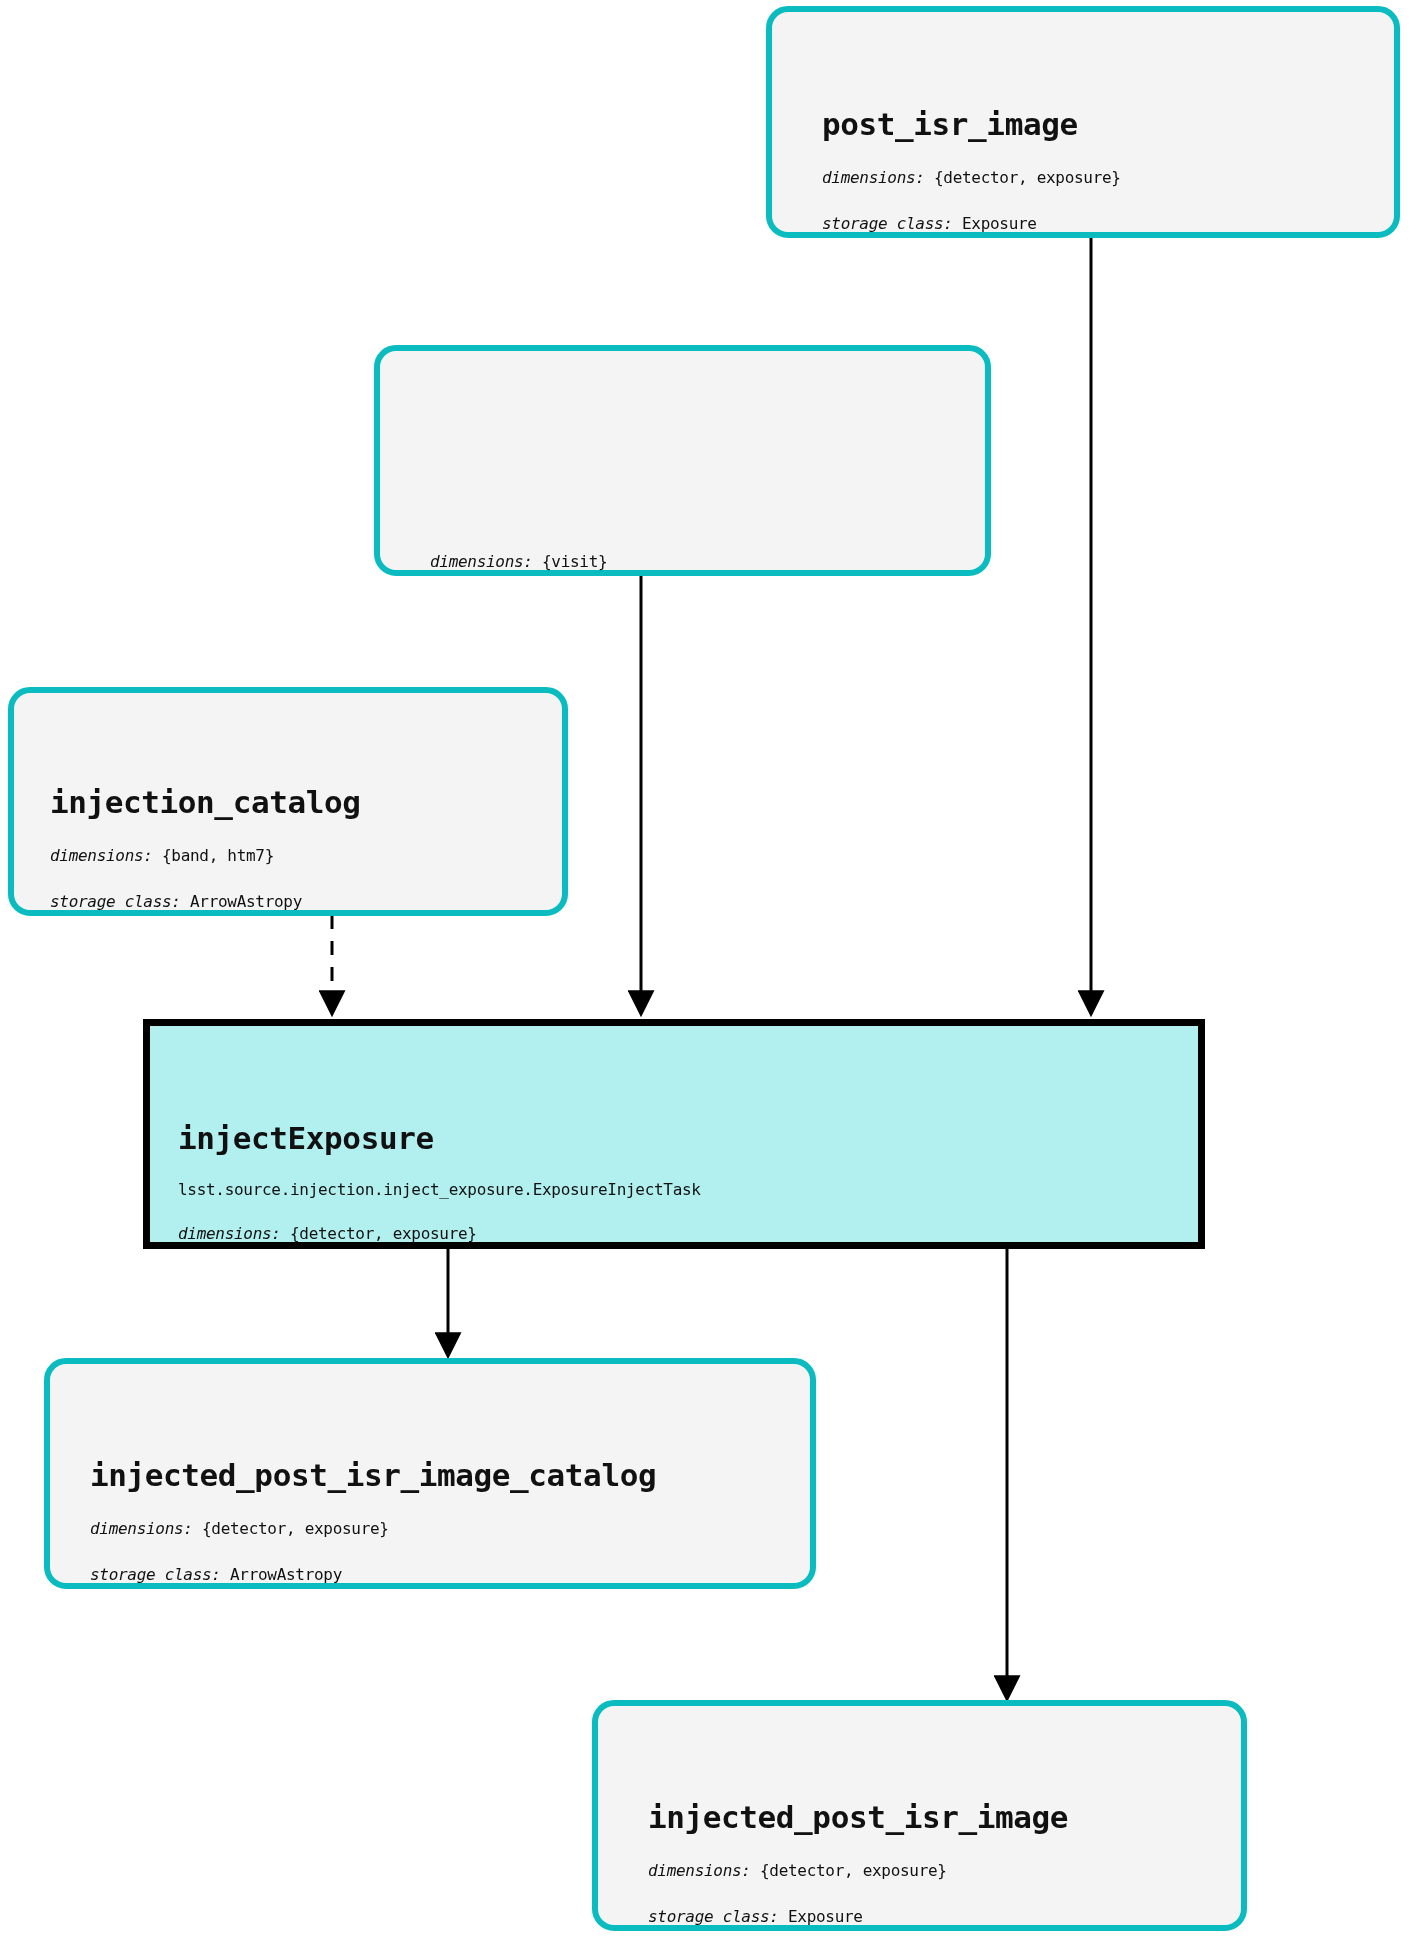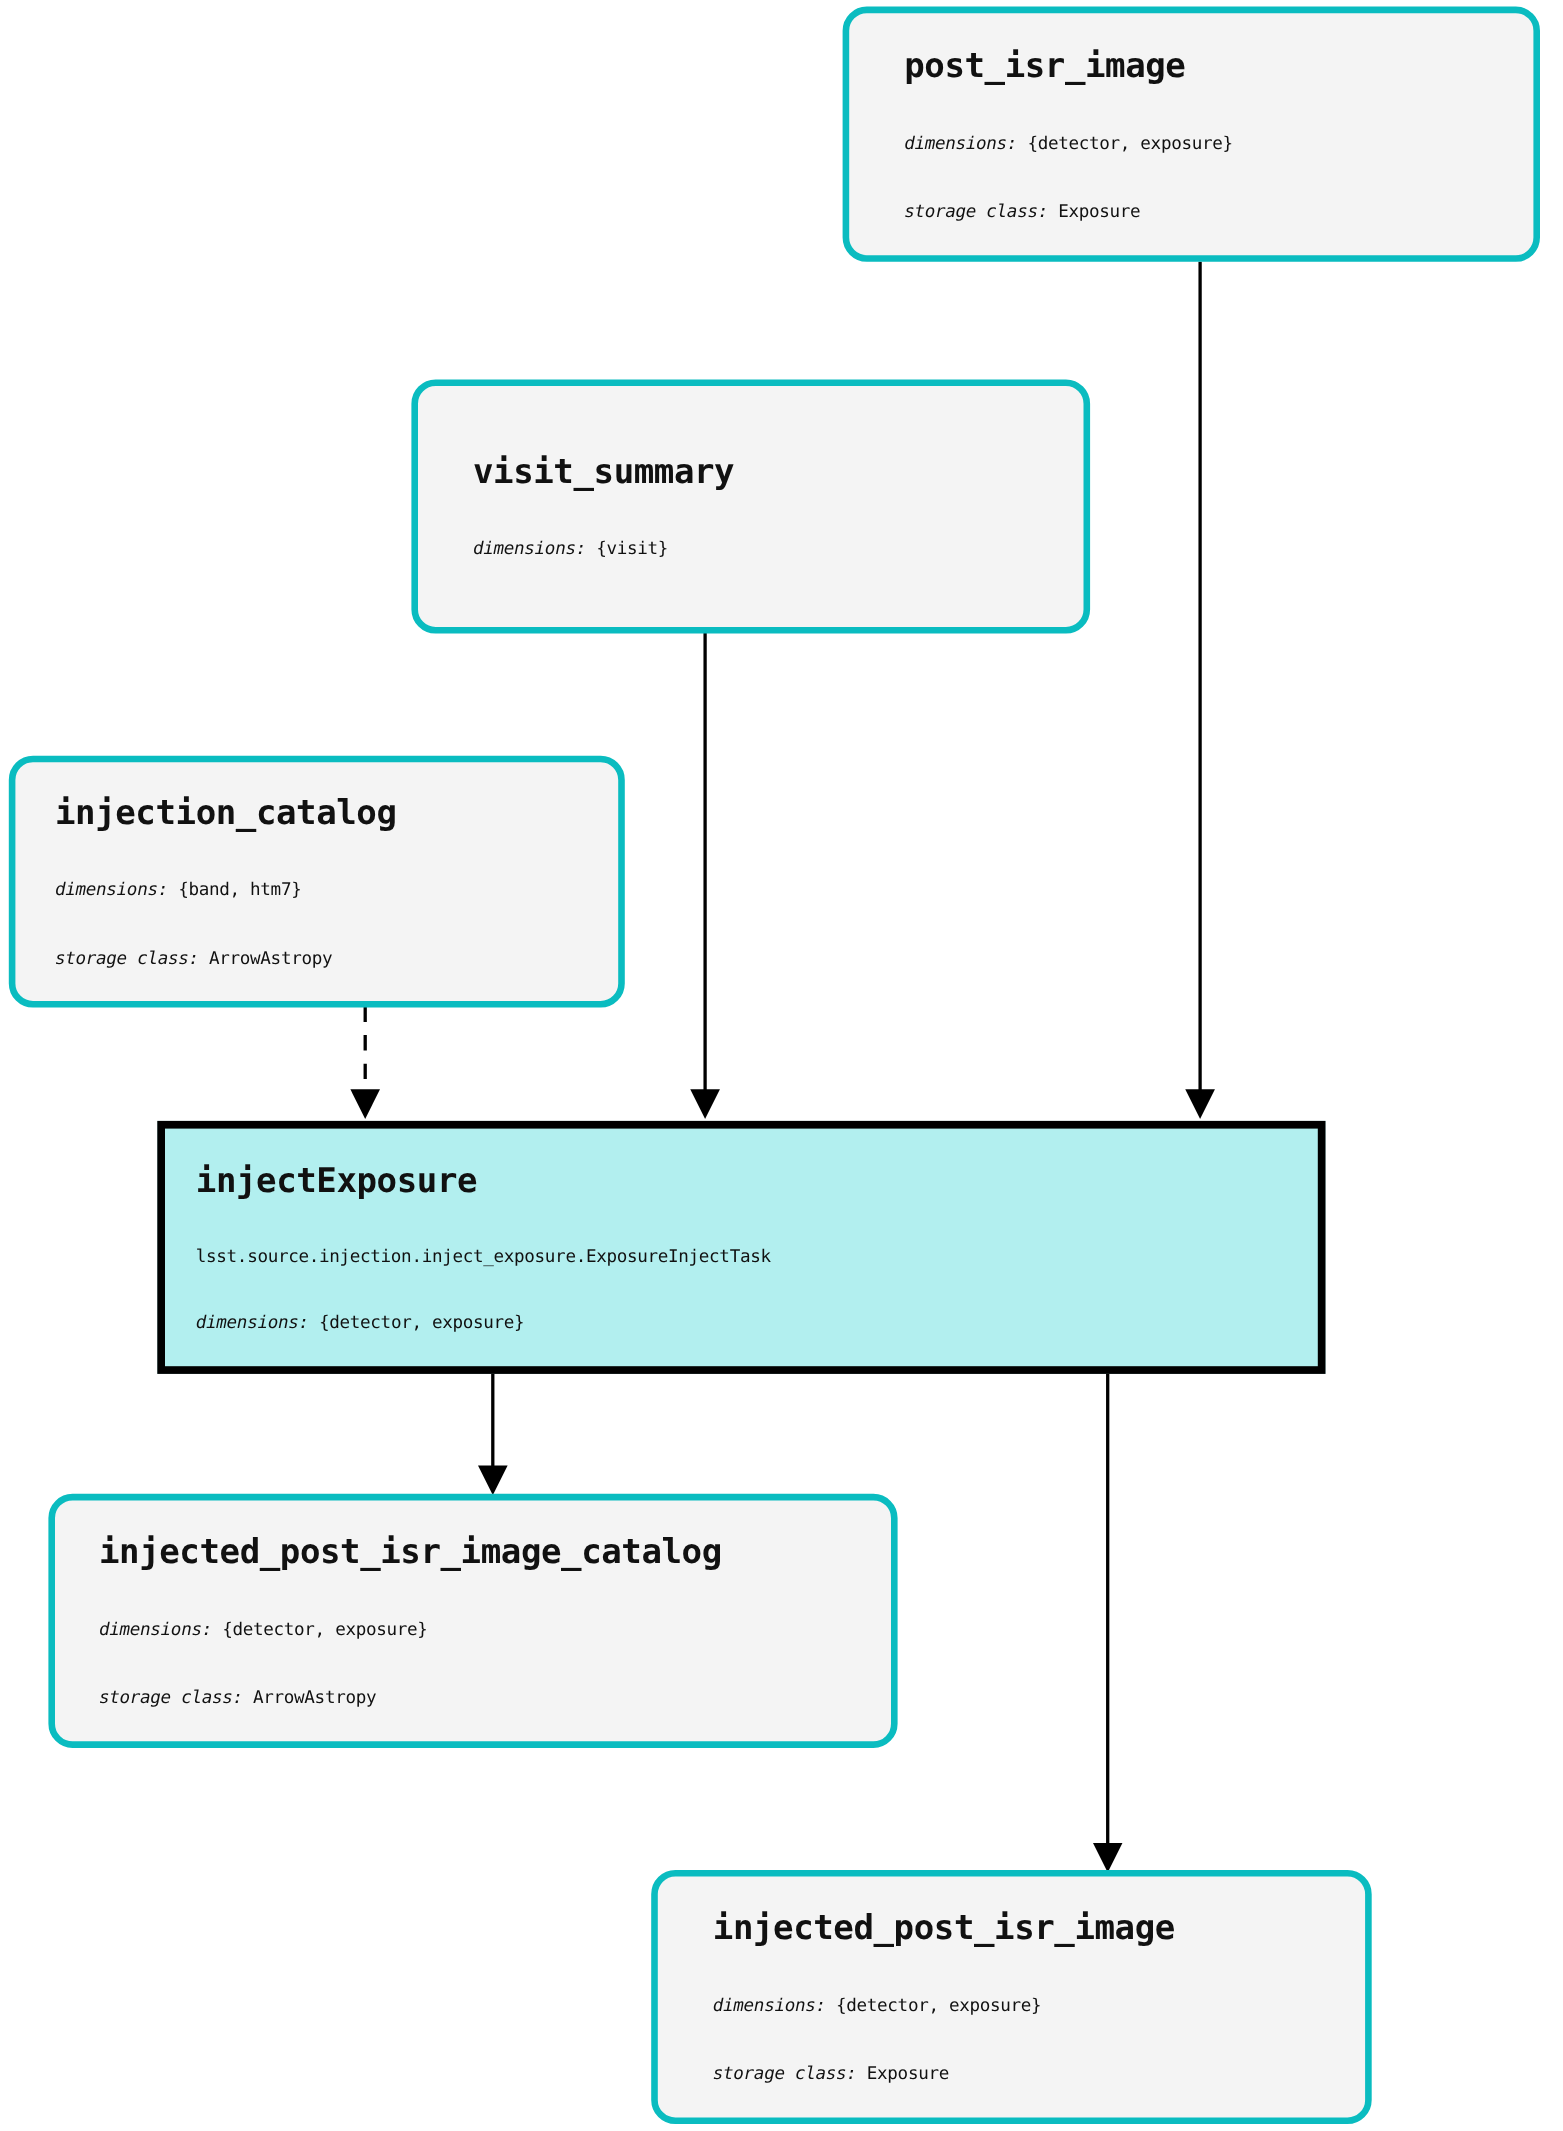--- a/index.html
+++ b/index.html
@@ -20,22 +20,21 @@
     left: 0; top: 0;
     width: 1421px;
     height: 1937px;
     pointer-events: none;
   }
   .node {
     position: absolute;
     box-sizing: border-box;
     display: flex;
     flex-direction: column;
-    justify-content: center;
-    gap: 16px;
+    justify-content: flex-end;
   }
   .node.dataset {
     background: #f4f4f4;
     border: 6px solid #0ABCC0;
     border-radius: 22px;
   }
   .node.task {
     background: #B2EFEF;
     border: 7px solid #000000;
     border-radius: 0;
@@ -106,21 +105,20 @@
       <span class="k">dimensions:</span>
       <span>{detector, exposure}</span>
     </div>
     <div class="node-line">
       <span class="k">storage class:</span>
       <span>Exposure</span>
     </div>
   </div>
 
   <div class="node dataset pad" style="left:374px; top:345px; width:617px; height:231px;">
-    <div class="node-title">visit_summary</div>
     <div class="node-line">
       <span class="k">dimensions:</span>
       <span>{visit}</span>
     </div>
   </div>
 
   <div class="node dataset" style="left:8px; top:687px; width:560px; height:229px; padding-left:36px; padding-right:24px;">
     <div class="node-title">injection_catalog</div>
     <div class="node-line">
       <span class="k">dimensions:</span>

